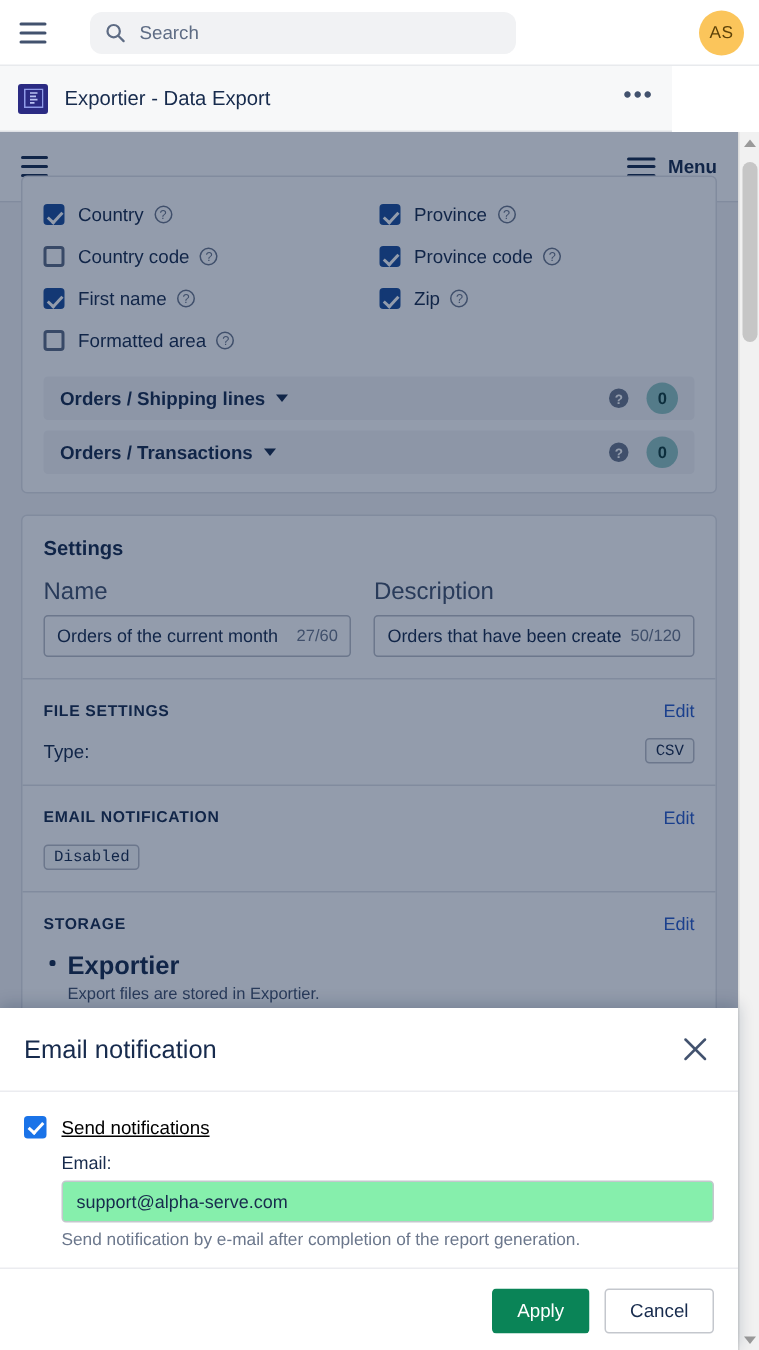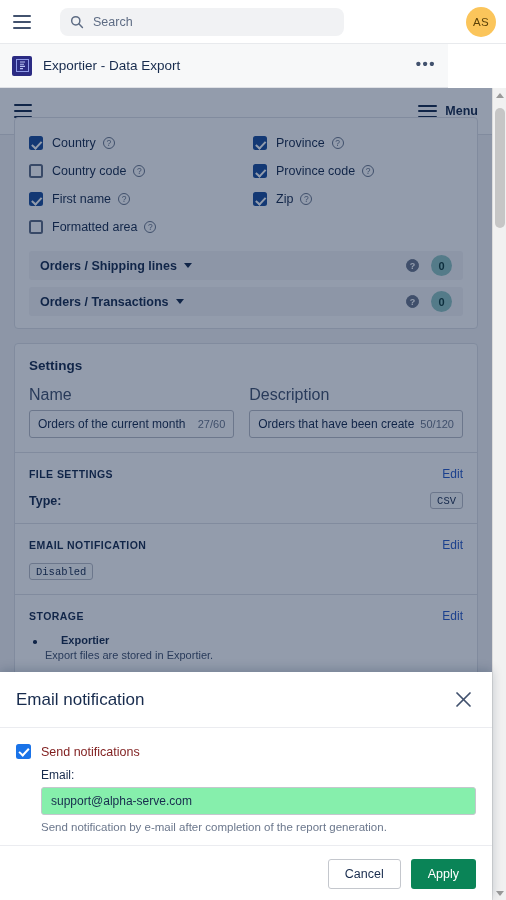--- a/index.html
+++ b/index.html
@@ -119,31 +119,31 @@
     height: 28px; border: 1px solid #b9bdc6; border-radius: 3px; background: #ffffff;
     display: flex; align-items: center; padding: 0 8px; overflow: hidden; cursor: text;
   }
   .inp-v { font-size: 12px; color: #172b4d; white-space: nowrap; overflow: hidden; flex: 1; }
   .inp-c { font-size: 11px; color: #6b778c; flex: none; margin-left: 6px; }
 
   .sub-h { font-size: 10.5px; font-weight: 700; color: #172b4d; letter-spacing: .45px; }
   .edit { font-size: 12px; color: #2a5cc8; cursor: pointer; }
   .row-sb { display: flex; align-items: center; justify-content: space-between; }
   .kv { display: flex; align-items: center; justify-content: space-between; margin-top: 11px; }
-  .kv-k { font-size: 12.5px; color: #172b4d; font-weight: bold; }
+  .kv-k { font-size: 12.5px; color: #172b4d; }
   .chip {
     border: 1px solid #b9bdc6; border-radius: 3px; background: #fafbfc; padding: 1.5px 6px;
     font-family: "Liberation Mono", monospace; font-size: 10.5px; color: #172b4d;
   }
   .stor-item { margin: 11px 0 0 16px; position: relative; }
   .stor-item::before {
     content: ""; position: absolute; left: -12px; top: 6px; width: 3.5px; height: 3.5px;
     border-radius: 50%; background: #172b4d;
   }
-  .stor-n { font-size: 11px; font-weight: 700; color: #172b4d; margin-left: 16px; }
+  .stor-n { font-size: 17px; font-weight: 700; color: #172b4d; }
   .stor-d { font-size: 11px; color: #42526e; margin-top: 3px; }
 
   
   .dim { position: absolute; inset: 0; background: rgba(9,30,66,0.44); pointer-events: none; }
 
   
   .sb { position: absolute; top: 88px; right: 0; width: 14px; height: 812px; background: #f1f1f1;
         border-left: 1px solid #dcdcdc; }
   .sb-a { position: absolute; left: 0; width: 14px; height: 14px; display: flex;
           align-items: center; justify-content: center; cursor: pointer; }
@@ -169,21 +169,21 @@
   .m-body { flex: 1; padding: 16px 16px 12px; }
   .cbrow { display: flex; align-items: center; }
   .cb-blue {
     width: 15px; height: 15px; border-radius: 2.5px; background: #1a73e8; flex: none;
     margin-right: 10px; position: relative; cursor: pointer;
   }
   .cb-blue::after {
     content: ""; position: absolute; left: 4.5px; top: 1.5px; width: 4px; height: 8px;
     border: solid #ffffff; border-width: 0 2px 2px 0; transform: rotate(43deg);
   }
-  .cb-lbl { font-size: 12.5px; color: #7f1d1d; }
+  .cb-lbl { font-size: 12.5px; color: #000000; text-decoration: underline; }
   .m-sub { margin-left: 25px; }
   .m-flabel { font-size: 12px; color: #172b4d; margin: 9px 0 5px; }
   .m-inp {
     height: 28px; border: 1px solid #c4c7cd; border-radius: 3px; background: #86efac;
     display: flex; align-items: center; padding: 0 9px; cursor: text;
   }
   .m-inp span { font-size: 12px; color: #172b4d; }
   .m-hint { font-size: 11.5px; color: #6b778c; margin-top: 6px; }
   .m-foot {
     height: 56px; flex: none; border-top: 1px solid #ebecf0;
@@ -397,18 +397,18 @@
       <div class="m-sub">
         <div class="m-flabel">Email:</div>
         <div class="m-inp">
           <span>support@alpha-serve.com</span>
         </div>
         <div class="m-hint">Send notification by e-mail after completion of the report generation.</div>
       </div>
     </div>
 
     <div class="m-foot">
+      <div class="btn btn-apply">Apply</div>
       <div class="btn btn-cancel">Cancel</div>
-      <div class="btn btn-apply">Apply</div>
     </div>
   </div>
 
 </div>
 
 </body></html>

